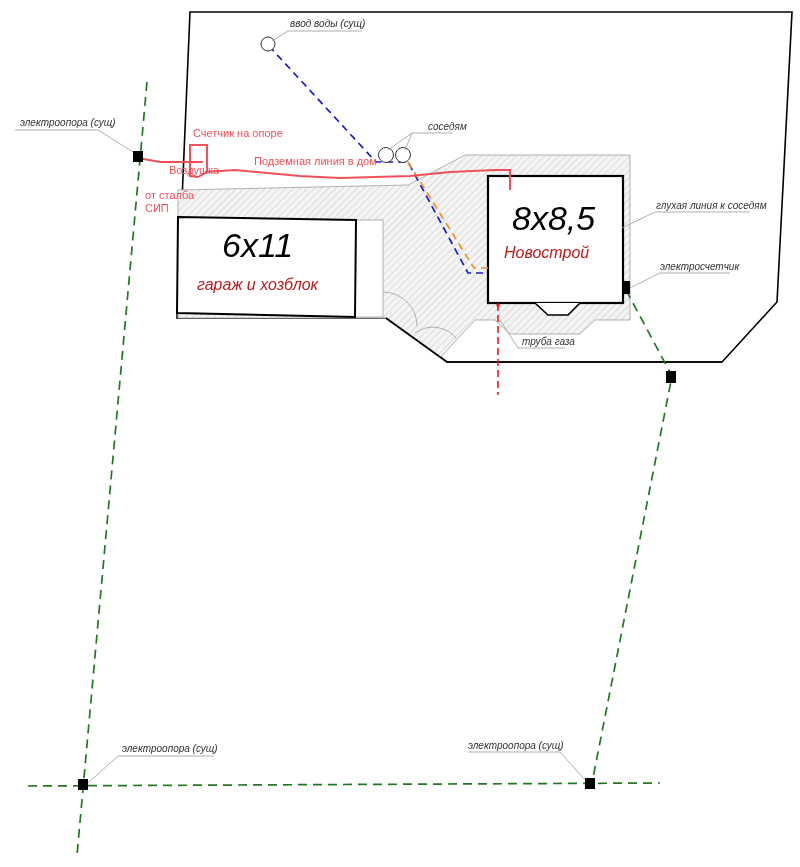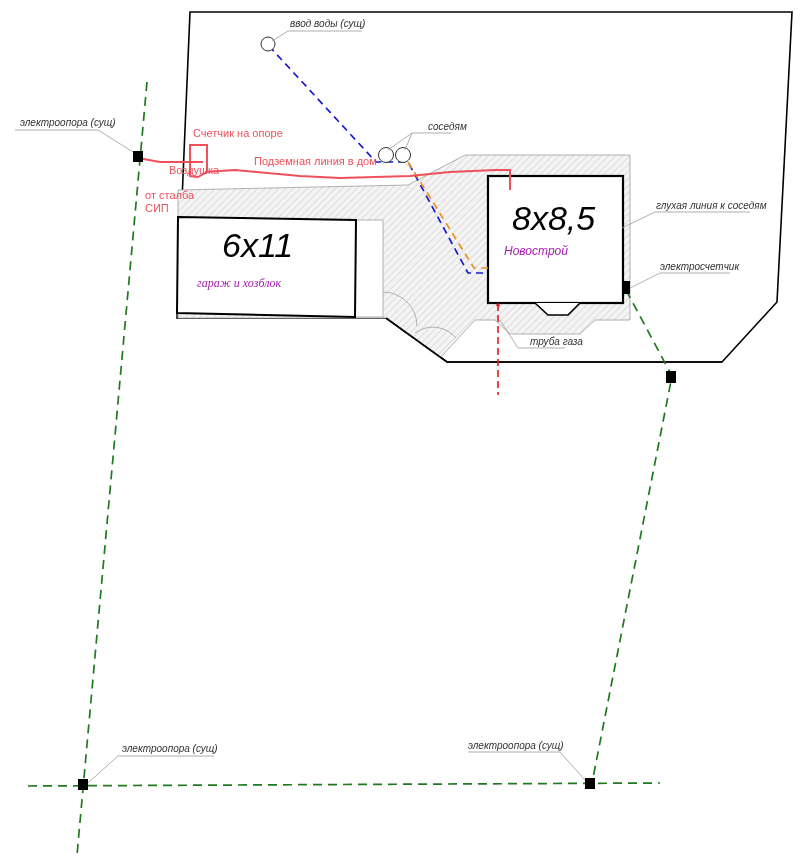--- a/index.html
+++ b/index.html
@@ -2,21 +2,21 @@
 <html><head>
 <meta charset="utf-8">
 <style>
   html, body { margin:0; padding:0; background:#ffffff; }
   body { width:800px; height:867px; position:relative; overflow:hidden; font-family:"Liberation Sans", sans-serif; }
   #plan { position:absolute; left:0; top:0; }
   .lbl { position:absolute; font-family:"Liberation Sans", sans-serif; white-space:nowrap; }
   .callout { font-size:10px; font-style:italic; color:#333333; }
   .red { color:#f0505a; font-size:11px; }
   .big { font-size:34px; font-style:italic; color:#000; }
-  .sub { font-size:12px; font-style:italic; color:#a21caf; }
+  .sub { font-size:16px; font-style:italic; color:#b91c1c; }
 </style>
 </head>
 <body>
 
 <svg id="plan" width="800" height="867" viewBox="0 0 800 867" xmlns="http://www.w3.org/2000/svg">
   <defs>
     <pattern id="hatch" patternUnits="userSpaceOnUse" width="5" height="5" patternTransform="rotate(45)">
       <rect width="5" height="5" fill="#f4f4f4"></rect>
       <line x1="0" y1="0" x2="0" y2="5" stroke="#c4c4c4" stroke-width="1"></line>
     </pattern>
@@ -76,27 +76,27 @@
     <path d="M133,152 L98,130 L15,130"></path>
     <path d="M88,783 L118,756 L214,756"></path>
     <path d="M585,780 L560,752 L468,752"></path>
   </g>
 </svg>
 
 <div class="lbl callout" style="left:290px;top:18px;">ввод воды (сущ)</div>
 <div class="lbl callout" style="left:428px;top:121px;">соседям</div>
 <div class="lbl callout" style="left:656px;top:200px;">глухая линия к соседям</div>
 <div class="lbl callout" style="left:660px;top:261px;">электросчетчик</div>
-<div class="lbl callout" style="left:522px;top:336px;margin-left:8px;">труба газа</div>
+<div class="lbl callout" style="left:522px;top:336px;">труба газа</div>
 <div class="lbl callout" style="left:20px;top:117px;">электроопора (сущ)</div>
 <div class="lbl callout" style="left:122px;top:743px;">электроопора (сущ)</div>
 <div class="lbl callout" style="left:468px;top:740px;">электроопора (сущ)</div>
 
 <div class="lbl red" style="left:193px;top:127px;text-align:right;">Счетчик на опоре</div>
 <div class="lbl red" style="left:247px;top:155px;padding-left:7px;">Подземная линия в дом</div>
 <div class="lbl red" style="left:145px;top:164px;line-height:12px;padding-left:24px;">Воздушка</div>
 <div class="lbl red" style="left:145px;top:189px;line-height:12px;text-align:right;">от сталба</div>
 <div class="lbl red" style="left:145px;top:190px;line-height:12px;margin-top:12px;">СИП</div>
 
 <div class="lbl big" style="left:222px;top:226px;">6x11</div>
-<div class="lbl sub" style="left:197px;top:276px;font-family:Liberation Serif, serif;">гараж и хозблок</div>
+<div class="lbl sub" style="left:197px;top:276px;">гараж и хозблок</div>
 <div class="lbl big" style="left:512px;top:199px;">8x8,5</div>
 <div class="lbl sub" style="left:504px;top:244px;">Новострой</div>
 
 </body></html>

